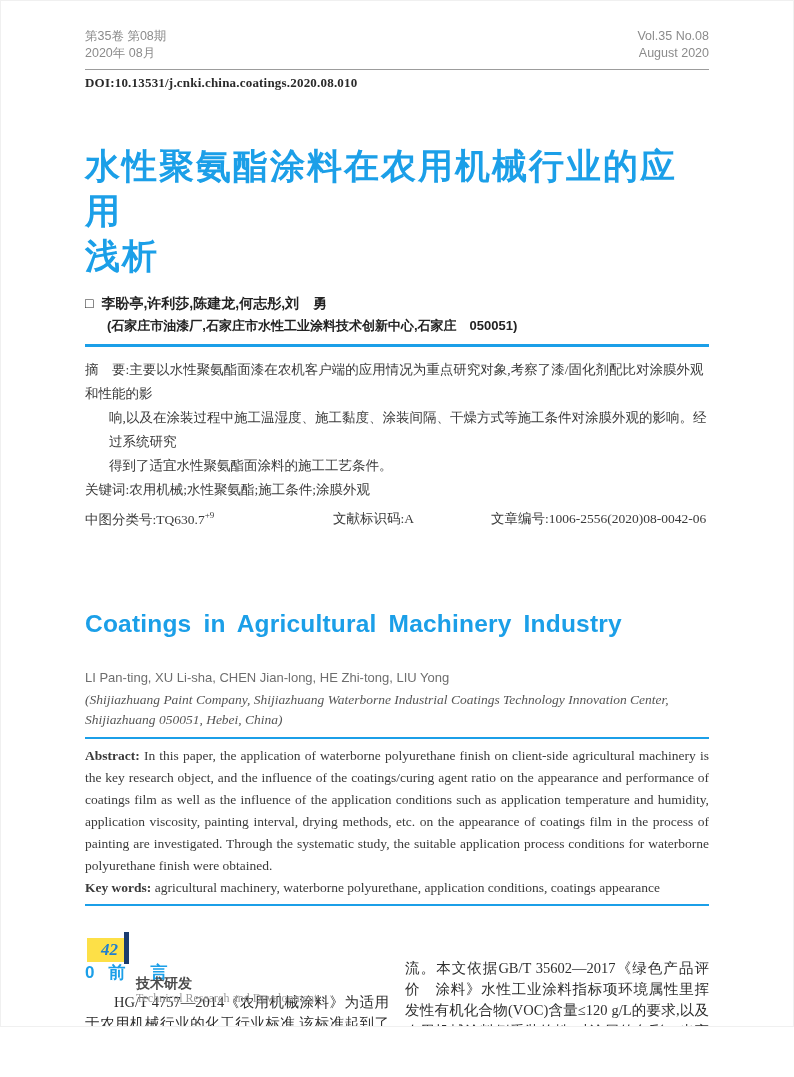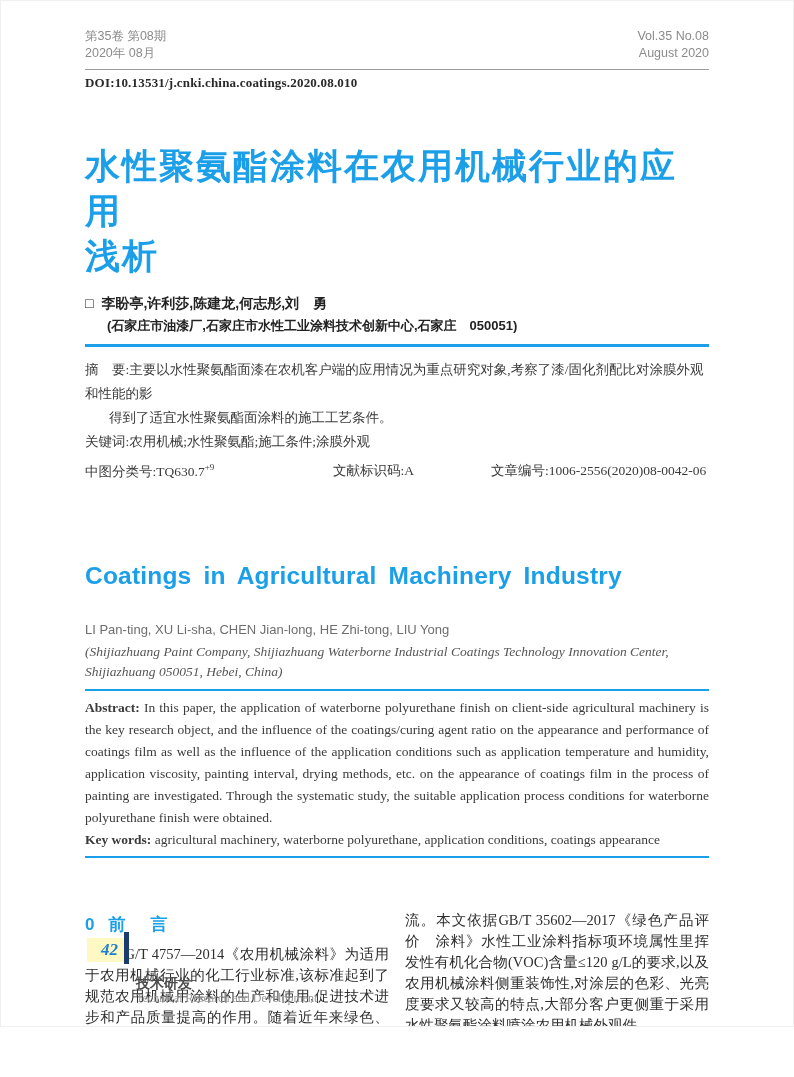--- a/index.html
+++ b/index.html
@@ -81,21 +81,21 @@
     font-weight:bold; font-size:17px; color:var(--blue);
     letter-spacing:4px; margin-bottom:9px;
   }
   .sec-head .no { margin-right:14px; letter-spacing:0; }
   .indent { text-indent:2em; }
   .bcol.right { margin-top:-4px; }
 
   
   .pfooter { position:absolute; left:86px; bottom:22px; display:flex; align-items:flex-start; }
   .pageno-box {
-    background:#fef9c3; width:37px; height:24px; margin-top:6px;
+    background:#fde047; width:37px; height:24px; margin-top:6px;
     display:flex; align-items:center; justify-content:center;padding-left:8px;
   }
   .pageno {
     font-family:"Liberation Serif","DejaVu Serif",serif;
     font-style:italic; font-weight:bold; font-size:17px; color:#1e7fd0;
   }
   .navy-bar { width:5px; height:32px; background:#1b3c6e; margin-right:7px; }
   .col-titles { display:flex; flex-direction:column; justify-content:flex-start; padding-top:3px; }
   .col-cn {
     font-family:"Liberation Sans","DejaVu Sans",sans-serif;
@@ -132,20 +132,21 @@
 
     <div class="cn-authors">
       <span class="marker">□</span><span>李盼亭,许利莎,陈建龙,何志彤,刘　勇</span>
     </div>
     <div class="cn-affil">(石家庄市油漆厂,石家庄市水性工业涂料技术创新中心,石家庄　050051)</div>
 
     <div class="rule-blue-thick"></div>
 
     <div class="abs-cn">
       <div><span>摘　要:</span><span>主要以水性聚氨酯面漆在农机客户端的应用情况为重点研究对象,考察了漆/固化剂配比对涂膜外观和性能的影</span></div>
+      <div class="cont">响,以及在涂装过程中施工温湿度、施工黏度、涂装间隔、干燥方式等施工条件对涂膜外观的影响。经过系统研究</div>
       <div class="cont">得到了适宜水性聚氨酯面涂料的施工工艺条件。</div>
     </div>
     <div class="kw-cn">
       <span>关键词:</span><span>农用机械;水性聚氨酯;施工条件;涂膜外观</span>
     </div>
     <div class="meta-row">
       <div class="m1"><span>中图分类号:</span><span>TQ630.7</span><sup>+9</sup></div>
       <div class="m2">文献标识码:A</div>
       <div class="m3">文章编号:1006-2556(2020)08-0042-06</div>
     </div>

